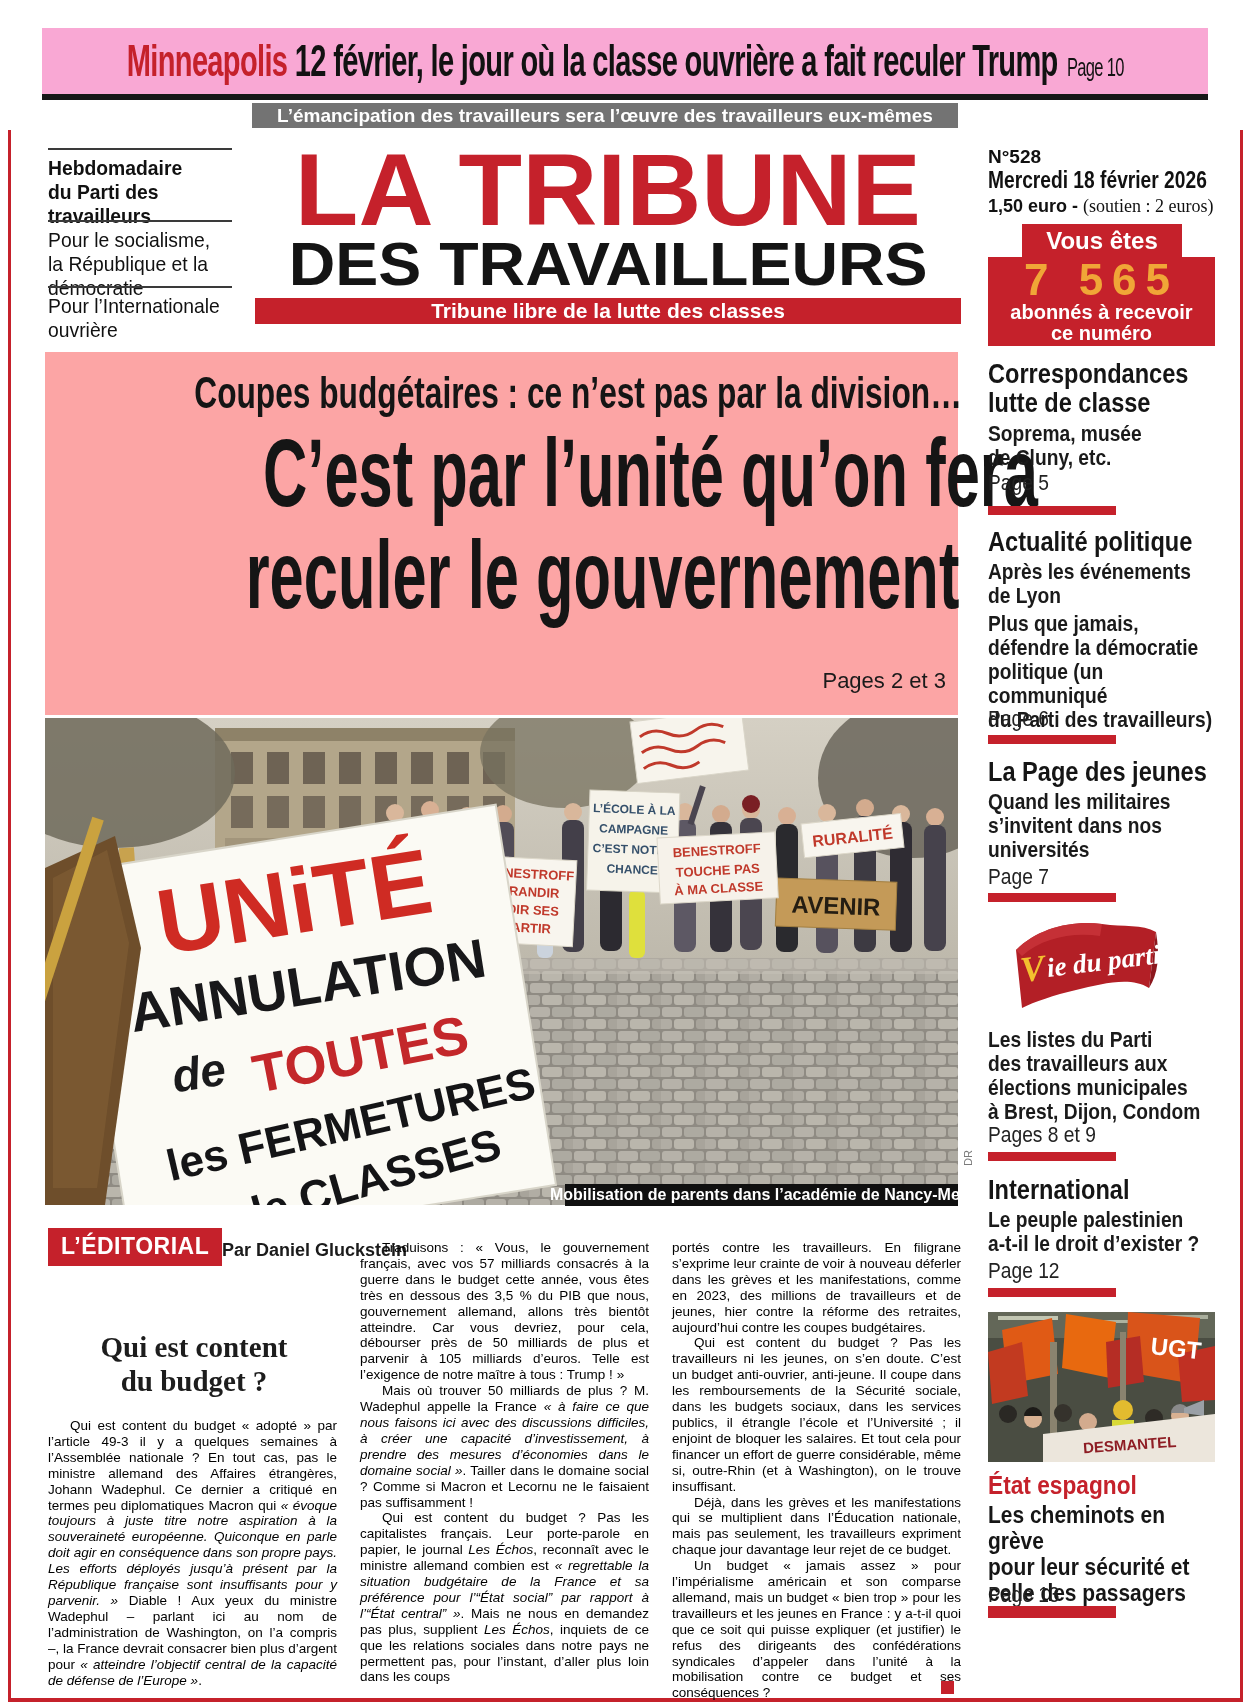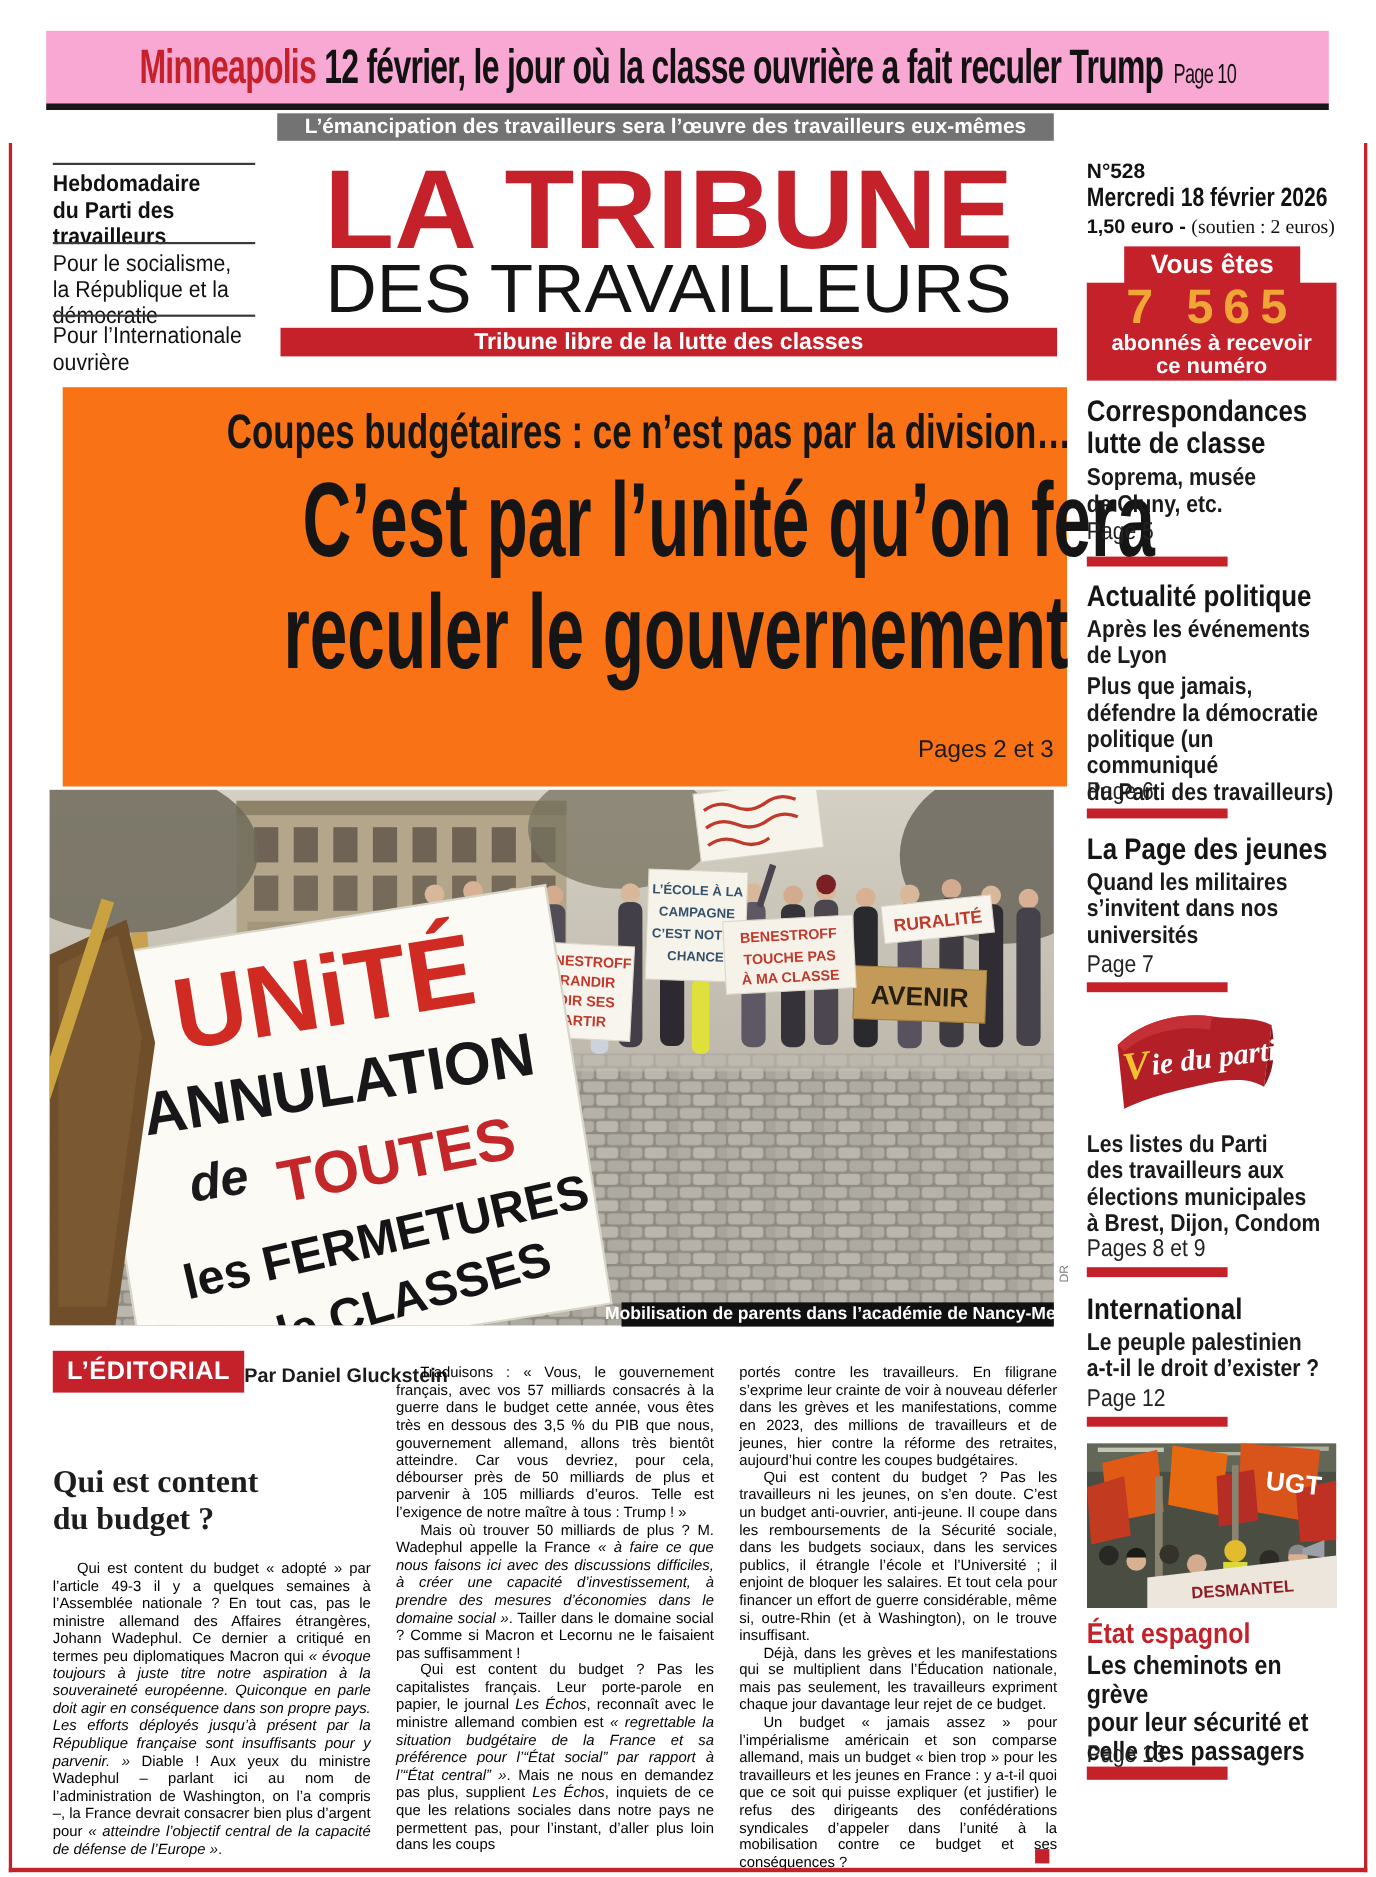--- a/index.html
+++ b/index.html
@@ -15,35 +15,35 @@
   .red-txt{color:#c5212b;}
   .banner-page{font-size:25px;font-weight:400;margin-left:14px;}
   
   .motto{position:absolute;left:252px;top:103px;width:706px;height:25px;background:#737373;color:#fff;display:flex;align-items:center;justify-content:center;font-weight:700;font-size:19px;}
   
   .mast-tag{position:absolute;left:48px;width:200px;border-top:2px solid #3a3a3a;padding-top:6px;font-size:21px;line-height:24px;white-space:pre-line;transform:scaleX(.92);transform-origin:left top;}
   .mast-tag.b{font-weight:700;}
   
   .mast-t1{position:absolute;left:255px;top:142px;width:706px;text-align:center;font-weight:900;font-size:102px;line-height:96px;color:#c5212b;letter-spacing:0;}
   .mast-t1 span{display:inline-block;transform:scaleX(1.02);transform-origin:center;white-space:nowrap;}
-  .mast-t2{position:absolute;left:255px;top:234px;width:706px;text-align:center;font-weight:400;font-size:62px;line-height:60px;color:#141414;}
+  .mast-t2{position:absolute;left:255px;top:234px;width:706px;text-align:center;font-weight:700;font-size:62px;line-height:60px;color:#141414;}
   .mast-t2 span{display:inline-block;transform:scaleX(1.04);transform-origin:center;white-space:nowrap;}
   .mast-tagline{position:absolute;left:255px;top:298px;width:706px;height:26px;background:#c5212b;color:#fff;display:flex;align-items:center;justify-content:center;font-weight:700;font-size:21px;}
   
   .issue-num{position:absolute;left:988px;top:146px;font-weight:700;font-size:19px;}
   .issue-date{position:absolute;left:988px;top:166px;font-weight:700;font-size:24px;white-space:nowrap;transform:scaleX(.8);transform-origin:left top;}
   .issue-price{position:absolute;left:988px;top:196px;font-size:18px;white-space:nowrap;}
   .issue-price .p{font-weight:700;}
   .issue-price .n{font-family:"Liberation Serif",serif;margin-top:27px;}
   .sub-tab{position:absolute;left:1022px;top:224px;width:160px;height:34px;background:#c5212b;color:#fff;font-weight:700;font-size:24px;display:flex;align-items:center;justify-content:center;}
   .sub-box{position:absolute;left:988px;top:257px;width:227px;height:89px;background:#c5212b;color:#fff;text-align:center;}
   .sub-count{font-weight:700;font-size:44px;line-height:44px;letter-spacing:9px;color:#f0a637;margin-top:1px;}
   .sub-l{font-weight:700;font-size:20px;line-height:21px;}
   
-  .hbox{position:absolute;left:45px;top:352px;width:913px;height:363px;background:#f97316;margin-left:12px;}
+  .hbox{position:absolute;left:45px;top:352px;width:913px;height:363px;background:#fca5a5;}
   .kicker{position:absolute;left:0;top:16px;width:913px;text-align:center;}
   .kicker span{display:inline-block;transform:scaleX(.72);transform-origin:center;white-space:nowrap;font-weight:800;font-size:44px;color:#151515;}
   .hl{position:absolute;left:0;width:913px;text-align:center;}
   .hl span{display:inline-block;transform:scaleX(.64);transform-origin:center;white-space:nowrap;font-weight:800;font-size:96px;color:#151515;}
   .hl1{top:66px;} .hl2{top:168px;}
   .hl-pages{position:absolute;right:12px;top:316px;font-weight:400;font-size:22px;color:#1a1a1a;}
   
   .photo{position:absolute;left:45px;top:718px;width:913px;height:487px;overflow:hidden;background:#b9b5aa;}
   .photo-caption{position:absolute;left:565px;top:1184px;width:393px;height:22px;background:#101010;color:#fff;font-weight:700;font-size:16px;display:flex;align-items:center;justify-content:center;white-space:nowrap;}
   .photo-credit{position:absolute;left:962px;top:1150px;font-size:11px;color:#7a7a7a;writing-mode:vertical-rl;transform:rotate(180deg);}
@@ -52,21 +52,21 @@
   .sb-title{font-weight:800;font-size:27px;line-height:29px;color:#151515;}
   .sb-sub{font-weight:700;font-size:22px;line-height:24px;color:#1a1a1a;}
   .sb-page{font-weight:400;font-size:22px;line-height:22px;color:#222;}
   .sb-rule{position:absolute;left:988px;width:128px;height:9px;background:#c5212b;}
   .sb-kicker{font-weight:800;font-size:26px;line-height:27px;color:#c5212b;}
   .sb-sub-lg{font-weight:700;font-size:24px;line-height:26px;color:#161616;}
   .sb-photo{position:absolute;left:988px;top:1312px;width:227px;height:150px;overflow:hidden;}
   
   .ed-label{position:absolute;left:48px;top:1228px;background:#c5212b;color:#fff;font-weight:800;font-size:23px;padding:5px 13px 6px;letter-spacing:.5px;}
   .ed-byline{position:absolute;left:222px;top:1240px;font-weight:700;font-size:18px;color:#1b1b1b;}
-  .ed-head{position:absolute;left:48px;top:1330px;width:292px;font-family:"Liberation Serif",serif;font-weight:700;font-size:29px;line-height:34px;color:#1d1d1d;white-space:pre-line;}
+  .ed-head{position:absolute;left:48px;top:1330px;width:292px;font-family:"Liberation Serif",serif;font-weight:700;font-size:29px;line-height:34px;color:#1d1d1d;white-space:pre-line;text-align:center;}
   .ecol{position:absolute;width:289px;font-family:Liberation Sans, sans-serif;font-size:13.5px;line-height:15.9px;text-align:justify;color:#000000;}
   .epara{margin:0;text-indent:22px;}
   .it{font-style:italic;}
   #ed-col3 .epara:first-child{text-indent:0;}
   .end-square{position:absolute;left:941px;top:1681px;width:13px;height:13px;background:#c5212b;}
 </style>
 </head>
 <body>
 
 <div class="page">

